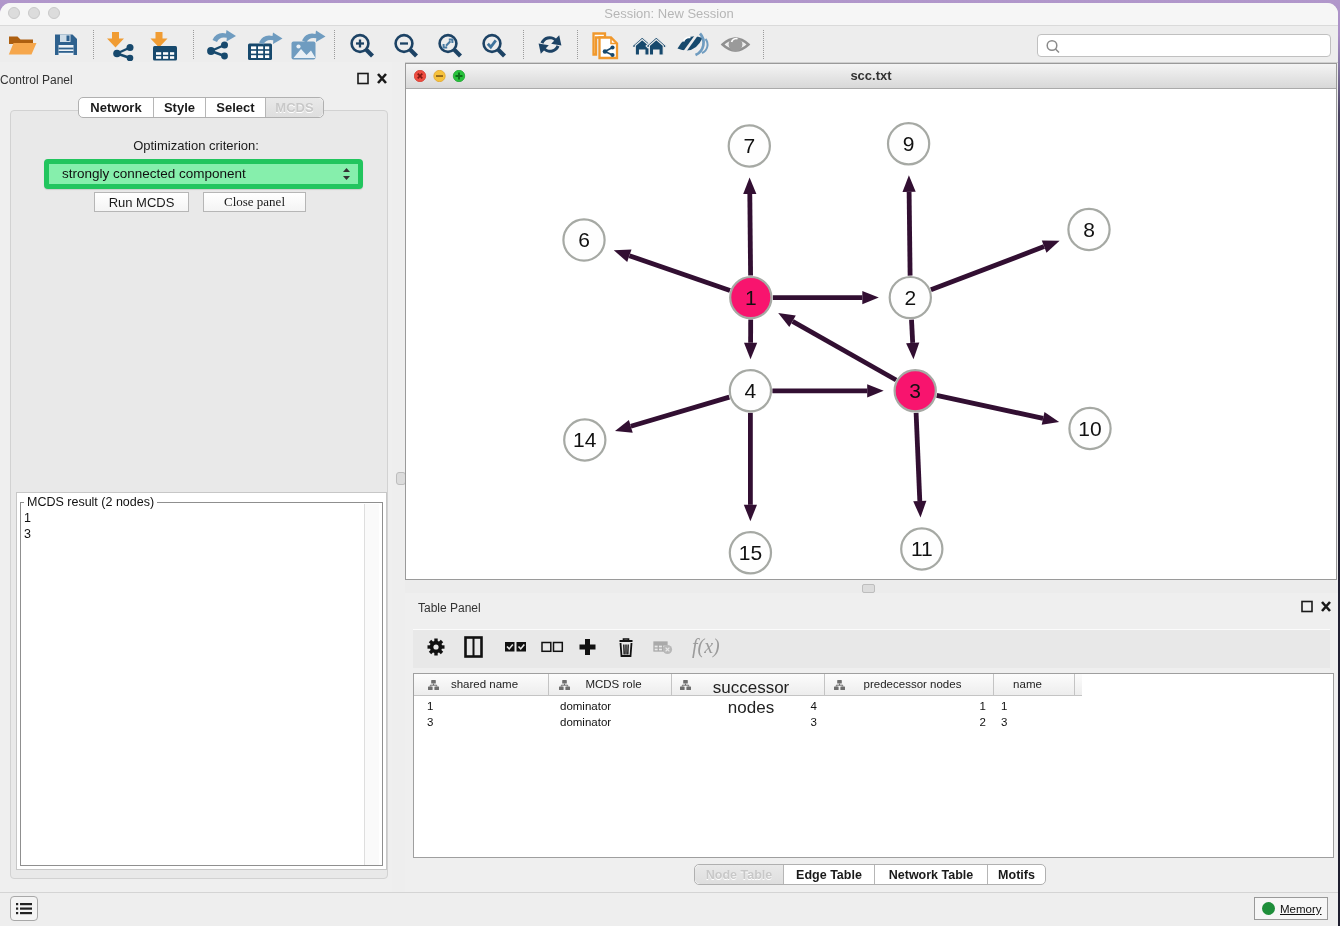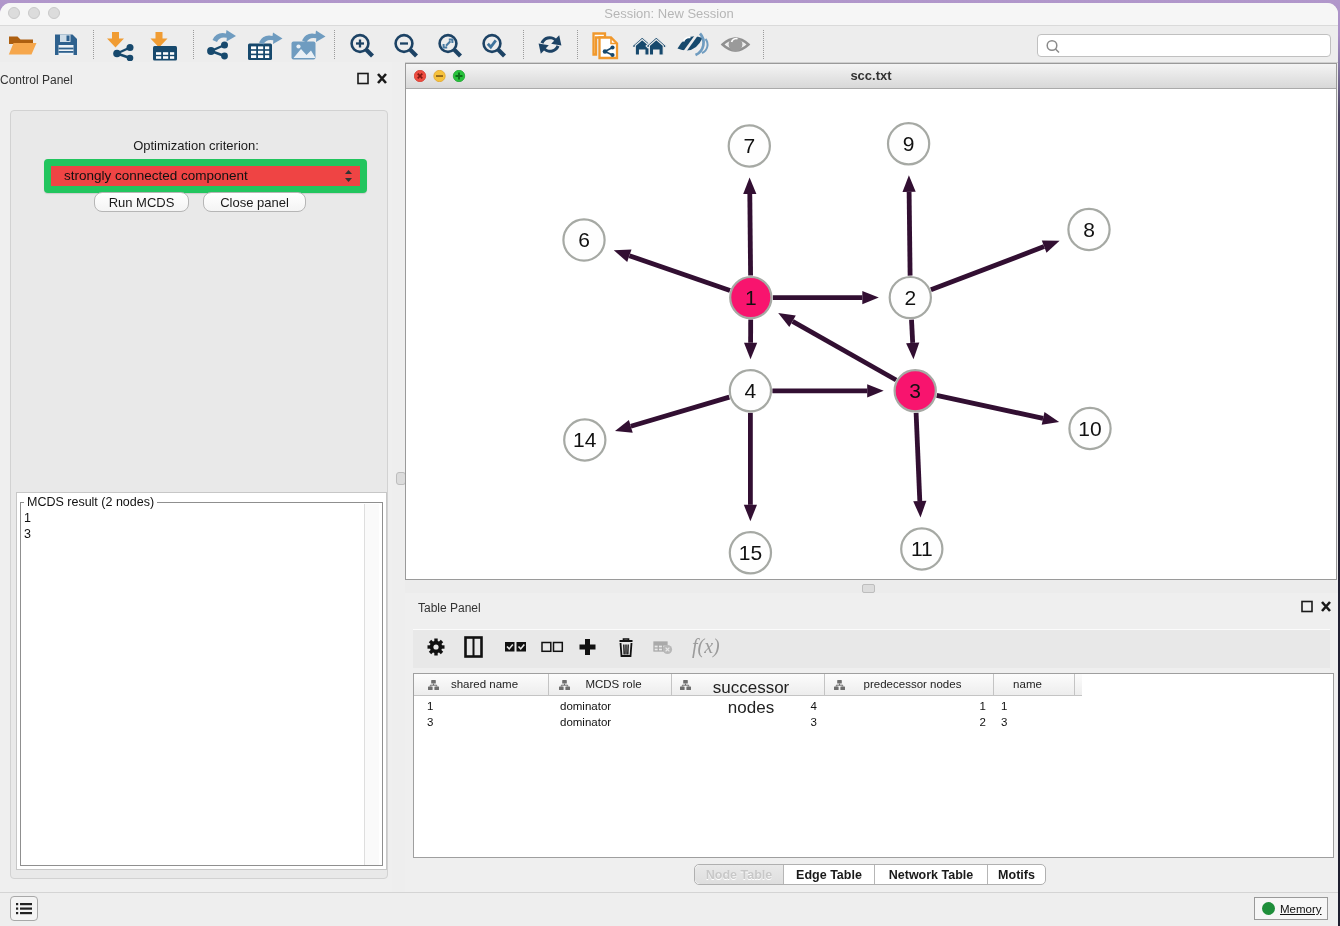--- a/index.html
+++ b/index.html
@@ -21,21 +21,21 @@
  border:1px solid #c0c0c0;border-radius:4px;}
 .panel-label{font-size:12px;color:#333;}
 .tabset{position:absolute;display:flex;height:19px;border:1px solid #b0b0b0;border-radius:5px;
  background:#fff;overflow:hidden;font-size:13px;font-weight:bold;}
 .tabset .tab{display:flex;align-items:center;justify-content:center;color:#1a1a1a;
  border-left:1px solid #b6b6b6;}
 .tabset .tab:first-child{border-left:none;}
 .tabset .sel{background:linear-gradient(180deg,#e9e9e9,#dedede);color:#c8c8c8;
  text-shadow:0 1px 0 #ffffff;}
 .btn{position:absolute;background:linear-gradient(180deg,#ffffff,#f4f4f4);border:1px solid #b6b6b6;
- border-radius:8px;font-size:13px;color:#1a1a1a;display:flex;align-items:center;justify-content:center;
+ border-radius:0;font-size:13px;color:#1a1a1a;display:flex;align-items:center;justify-content:center;
  box-sizing:border-box;}
 </style></head><body>
 <div class="win"></div>
 
 <div class="titlebar">
  <div class="tl" style="left:8px;"></div>
  <div class="tl" style="left:28px;"></div>
  <div class="tl" style="left:48px;"></div>
  <div class="wtitle">Session: New Session</div>
 </div>
@@ -175,31 +175,37 @@
 
 <div class="abs" style="left:0;top:62px;width:392px;height:831px;background:#efefef;">
  <div class="abs panel-label" style="left:0;top:11px;">Control Panel</div>
  <svg class="abs" style="left:357px;top:10px" width="32" height="13" viewBox="0 0 32 13">
    <rect x="1" y="1.5" width="10" height="10" fill="none" stroke="#1a1a1a" stroke-width="1.6"></rect>
    <path d="M21 2 L29 11 M29 2 L21 11" stroke="#1a1a1a" stroke-width="2.6"></path>
  </svg>
 
  <div class="abs" style="left:10px;top:48px;width:376px;height:767px;background:#e9e9e9;border:1px solid #d2d2d2;border-radius:4px;"></div>
 
+ <div class="tabset" style="left:78px;top:35px;width:244px;">
+  <div class="tab" style="width:74px;">Network</div>
+  <div class="tab" style="width:51px;">Style</div>
+  <div class="tab" style="width:59px;">Select</div>
+  <div class="tab sel" style="flex:1;border-radius:0 5px 5px 0;">MCDS</div>
+ </div>
  <div class="abs" style="left:0;top:76px;width:392px;text-align:center;font-size:13px;color:#1a1a1a;">Optimization criterion:</div>
 
- <div class="abs" style="left:44px;top:97px;width:309px;height:20px;background:#ef4444;border:7px solid #22c55e;border-radius:4px;box-shadow:0 1px 1px rgba(0,0,0,0.12);">
+ <div class="abs" style="left:44px;top:97px;width:309px;height:20px;background:#86efac;border:5px solid #22c55e;border-radius:4px;box-shadow:0 1px 1px rgba(0,0,0,0.12);">
    <div class="abs" style="left:13px;top:2px;font-size:13.5px;color:#111;">strongly connected component</div>
    <svg class="abs" style="right:6px;top:3px" width="11" height="14" viewBox="0 0 11 14">
      <path d="M2 5 L5.5 1 L9 5 Z" fill="#333"></path>
         <path d="M2 9 L5.5 13 L9 9 Z" fill="#333"></path>
    </svg>
  </div>
  <div class="btn" style="left:94px;top:130px;width:95px;height:20px;">Run MCDS</div>
- <div class="btn" style="left:203px;top:130px;width:103px;height:20px;">Close panel</div>
+ <div class="btn" style="left:203px;top:130px;width:103px;height:20px;font-family:Liberation Serif, serif;">Close panel</div>
 
  <div class="abs" style="left:16px;top:430px;width:369px;height:376px;background:#fff;border:1px solid #c7c7c7;">
    <div class="abs" style="left:3px;top:9px;right:3px;bottom:3px;border:1px solid #8f8f8f;"></div>
    <div class="abs" style="left:7px;top:2px;background:#fff;padding:0 3px;font-size:12.5px;color:#111;">MCDS result (2 nodes)</div>
    <div class="abs" style="left:347px;top:11px;width:14px;height:361px;background:#fafafa;border-left:1px solid #dedede;"></div>
    <div class="abs" style="left:7px;top:17px;font-size:12.5px;color:#111;line-height:16px;">1<br>3</div>
  </div>
 </div>
 
 <div class="abs" style="left:392px;top:62px;width:13px;height:831px;background:#eeeeee;"></div>

